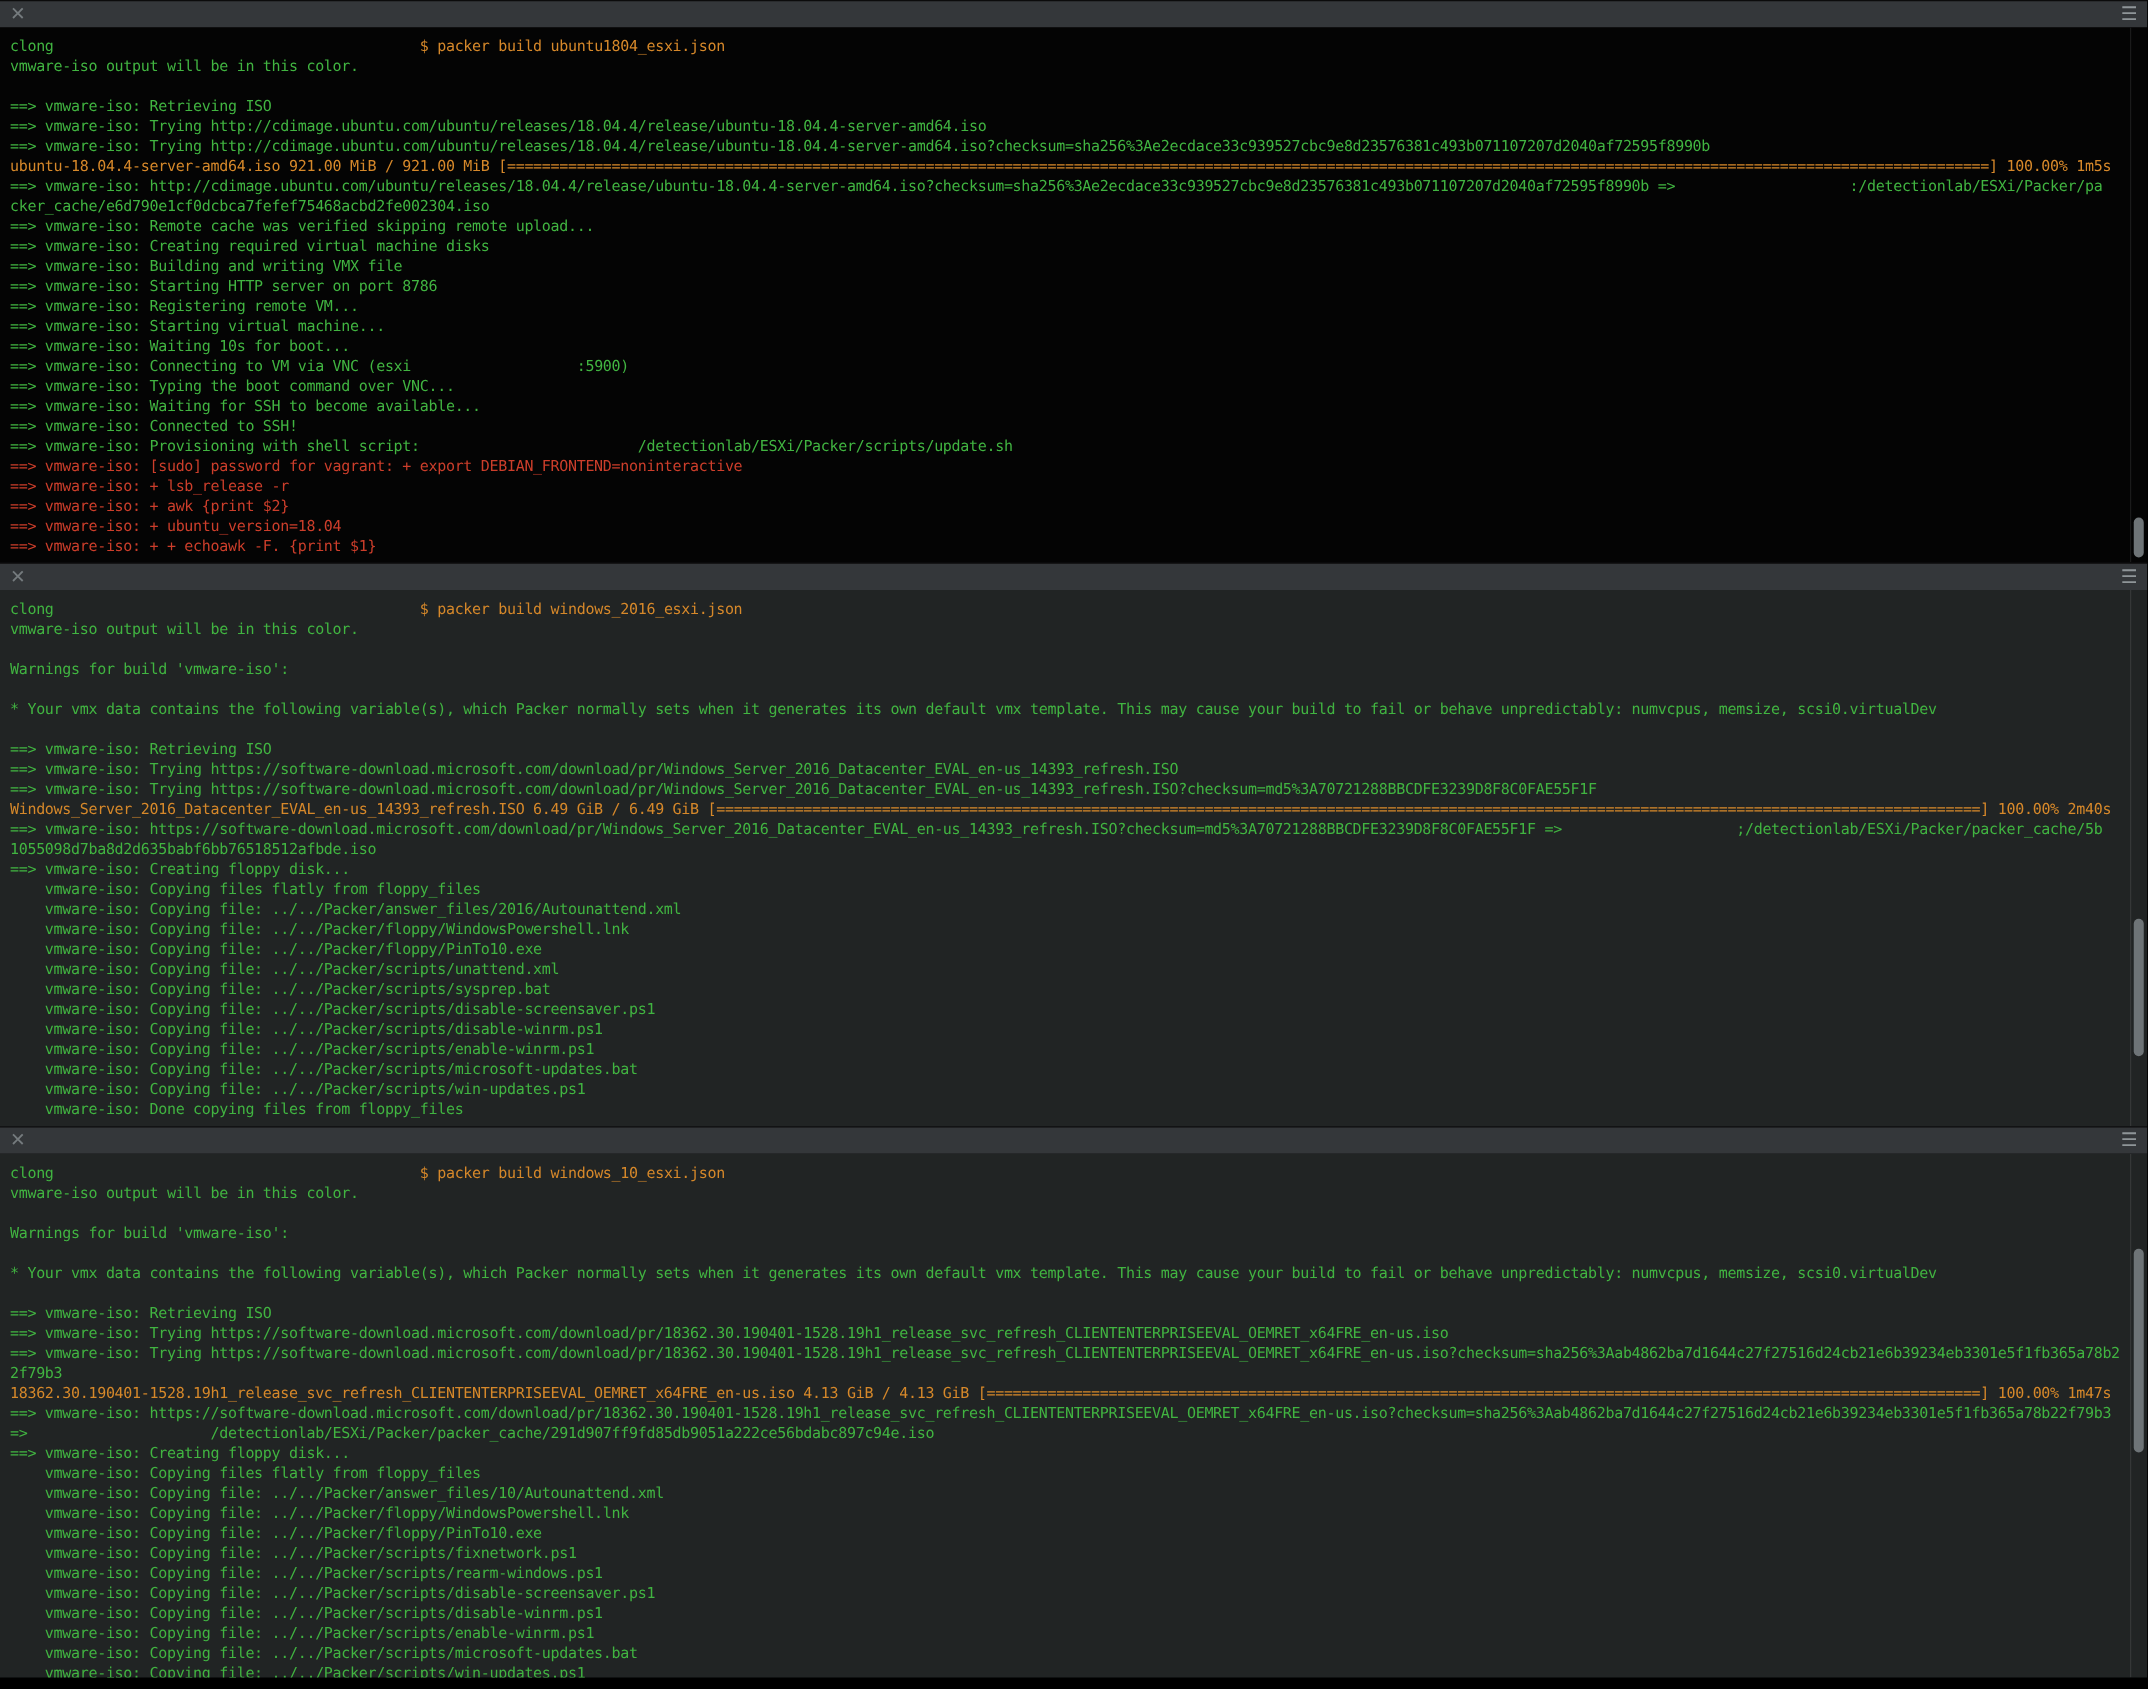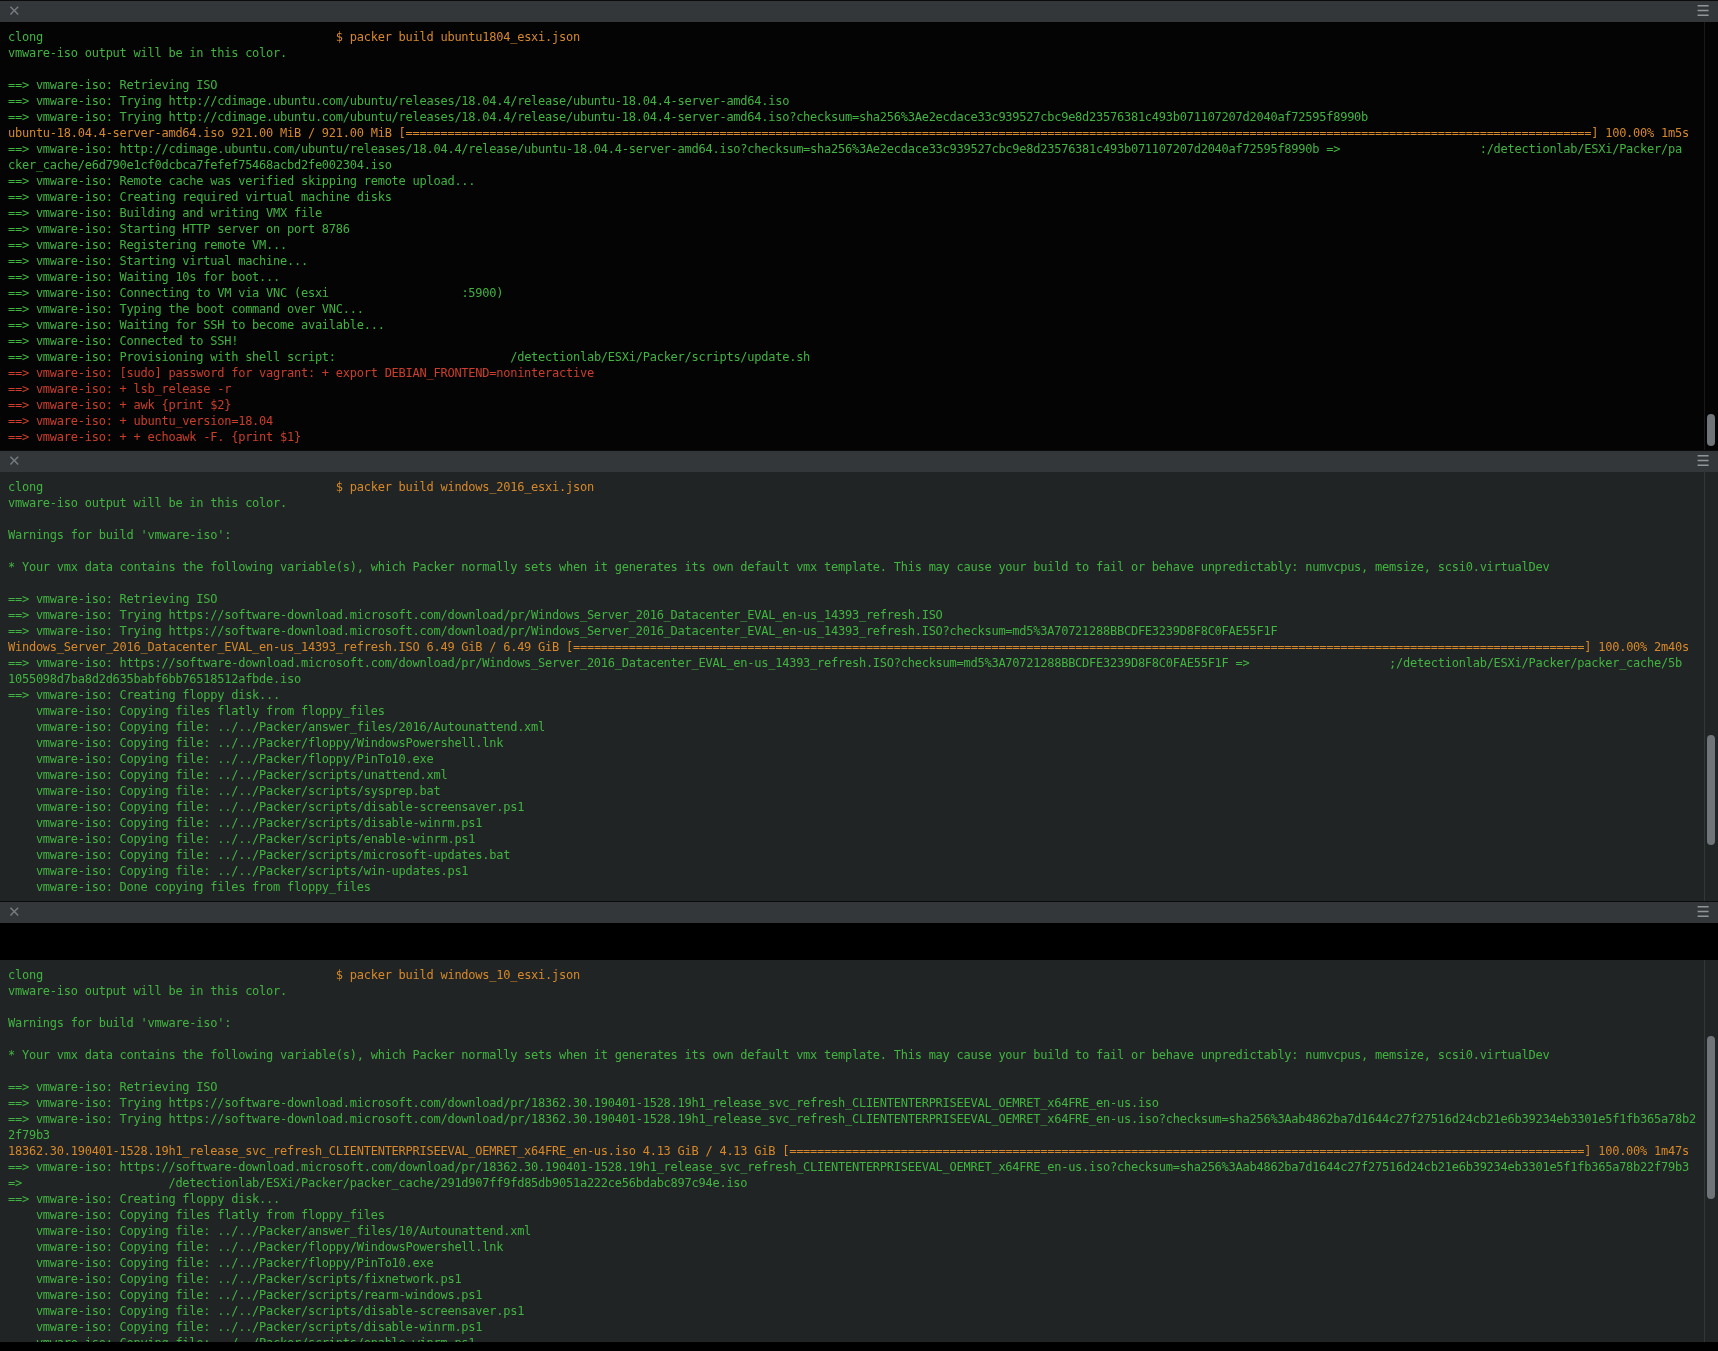--- a/index.html
+++ b/index.html
@@ -16,21 +16,21 @@
   .close{color:#757b7e;font-size:15px;line-height:15px;cursor:pointer;font-family:"DejaVu Sans",sans-serif;}
   .menu{color:#8f9598;font-size:15px;line-height:15px;cursor:pointer;font-family:"DejaVu Sans",sans-serif;}
   .content{position:relative;flex:1 1 auto;overflow:hidden;}
   .term{
     margin:0;padding:7px 32px 0 8px;
     font:12px/16px "DejaVu Sans Mono",monospace;letter-spacing:-0.25px;
   }
   .line{white-space:pre;min-height:16px;}
   .rail{position:absolute;top:0;right:0;bottom:0;width:13px;border-left:1px solid rgba(255,255,255,0.09);}
   .thumb{position:absolute;left:2px;width:8px;background:#6e7477;border-radius:4px;}
-  .pane-3 .content{margin-bottom:9px;margin-top:37px;}
+  .pane-3 .content{margin-bottom:9px;}
 </style>
 </head>
 <body>
 
 <div class="window">
 
   <section class="pane pane-1">
     <div class="titlebar">
       <span class="close">✕</span>
       <span class="menu">☰</span>

